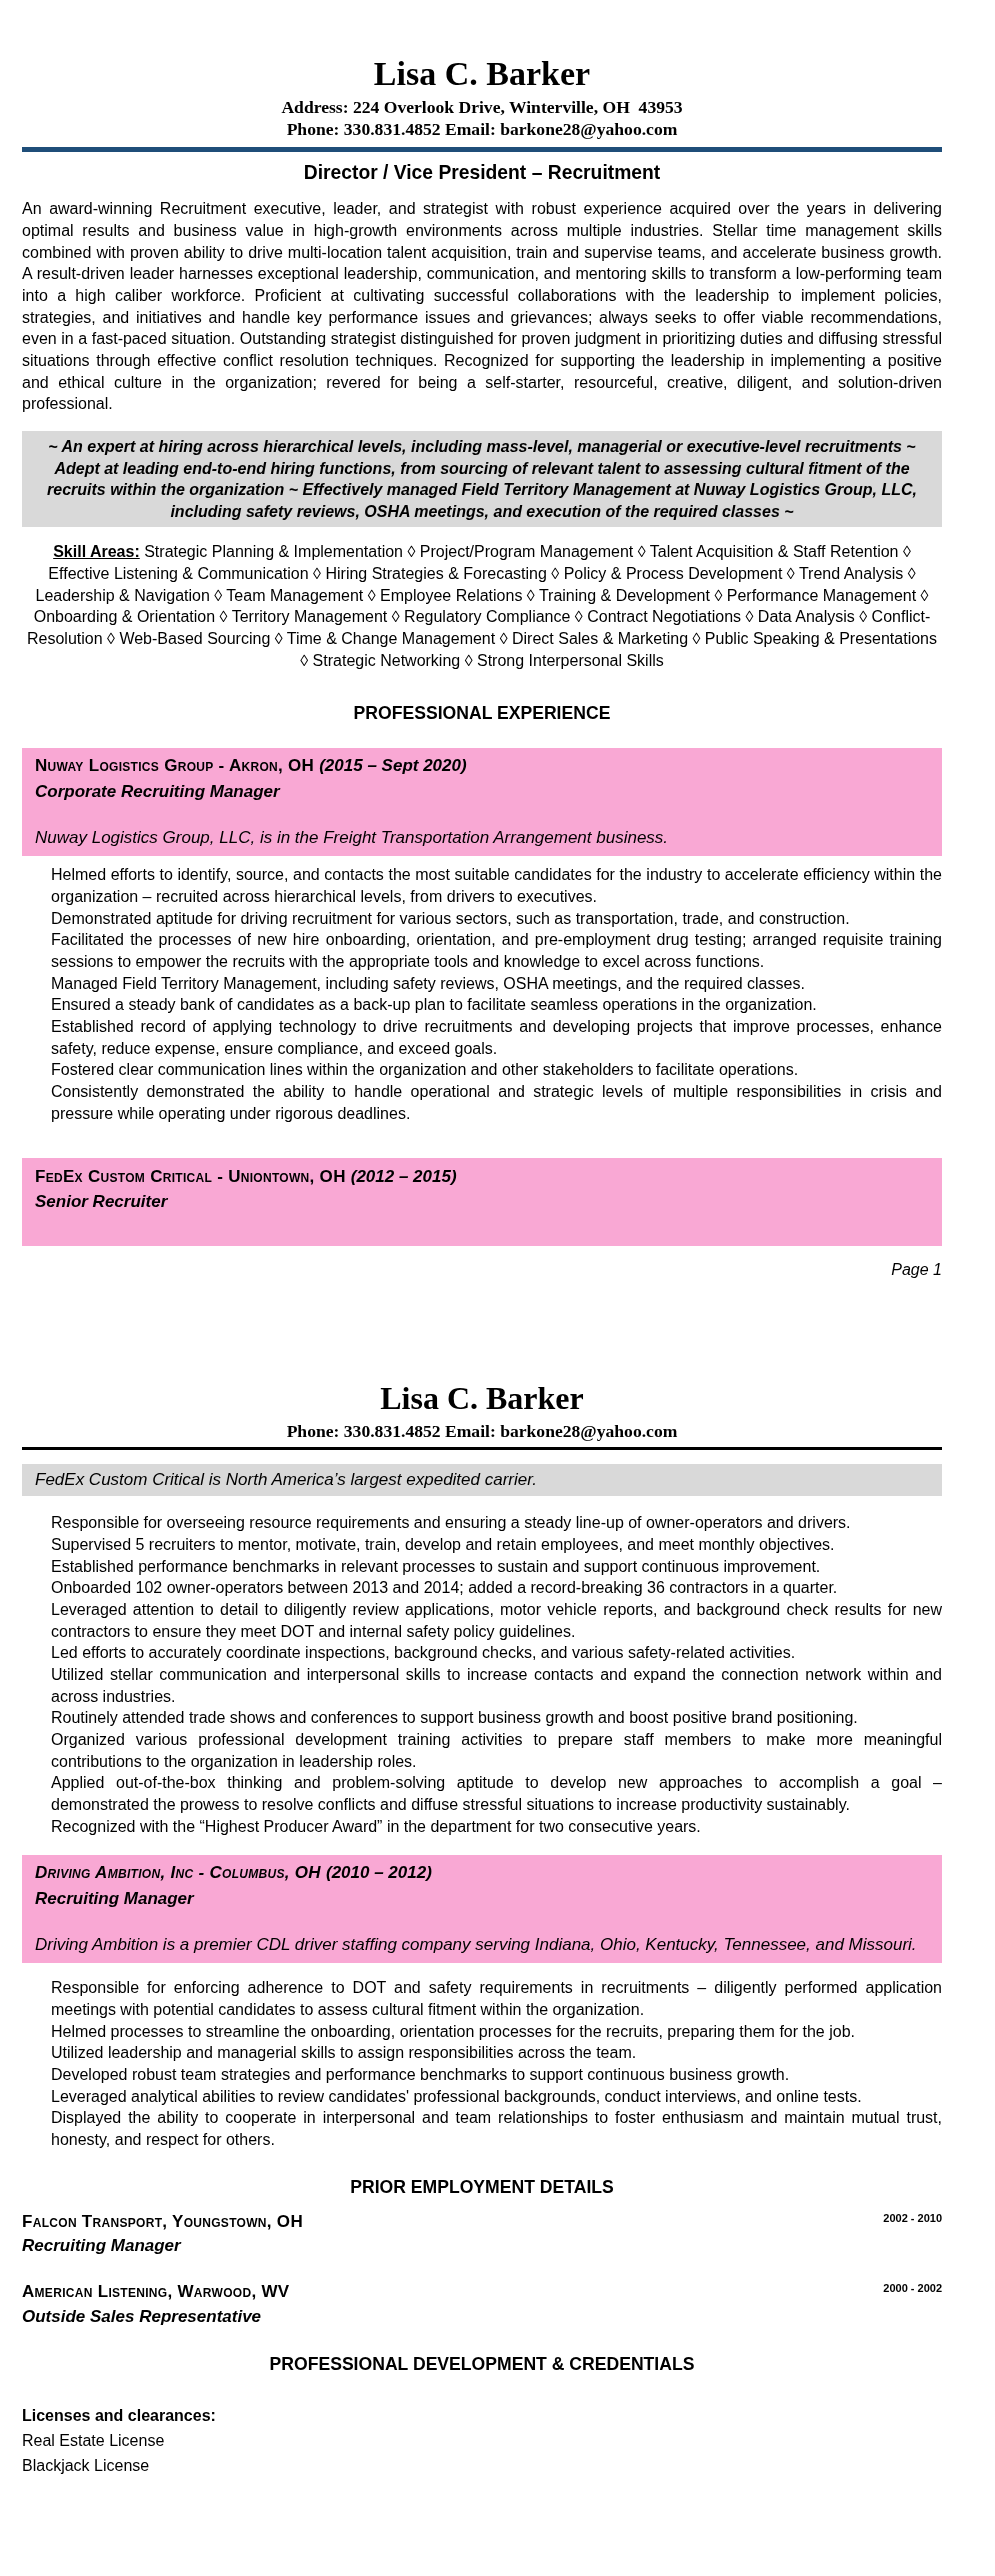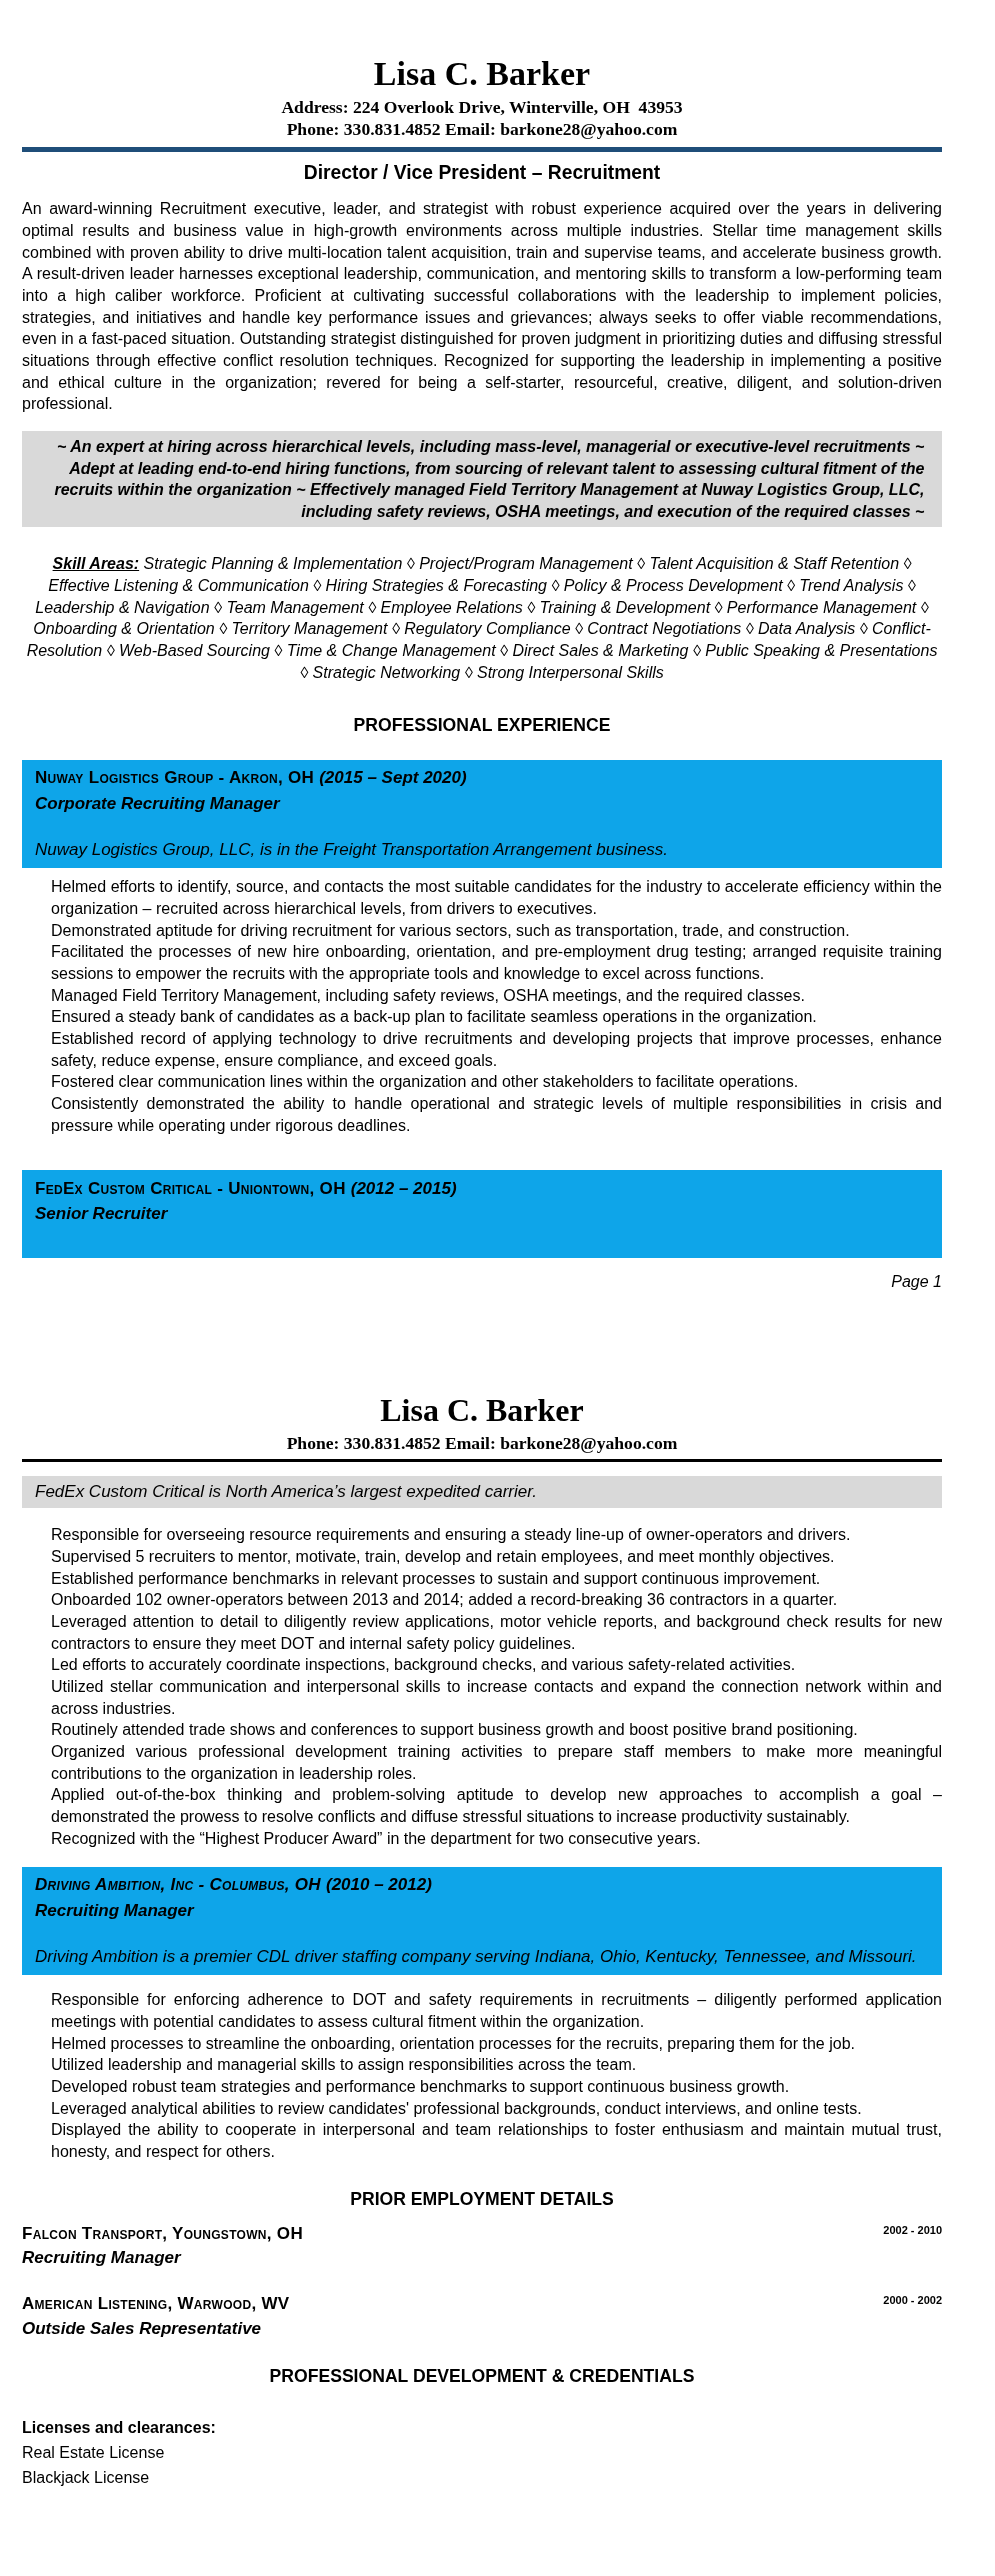--- a/index.html
+++ b/index.html
@@ -18,29 +18,29 @@
   .rule-navy { height: 4.7px; background: #1f4e79; margin-top: 7px; }
   .rule-black { height: 2.9px; background: #000000; margin-top: 5.9px; }
 
   .doc-title { text-align: center; font-weight: bold; font-size: 19.3px; margin-top: 10.5px; }
 
   .body-text { font-size: 16px; line-height: 1.355; }
   .summary { margin-top: 14px; text-align: justify; }
 
   .callout {
     background: #d9d9d9; font-weight: bold; font-style: italic;
-    text-align: right; padding: 4.7px 17.6px; margin-top: 16.4px;
+    text-align: center; padding: 4.7px 17.6px; margin-top: 16.4px;
   }
 
-  .skills { font-style: italic; text-align: center; margin-top: 26px; }
+  .skills { text-align: center; margin-top: 14px; }
   .skills-label { font-weight: bold; text-decoration: underline; }
 
   .section-heading { text-align: center; font-weight: bold; font-size: 17.6px; margin-top: 32px; }
 
-  .job-block { background: #0ea5e9; padding: 8.2px 13px; font-size: 17px; margin-top: 23.4px; }
+  .job-block { background: #f9a8d4; padding: 8.2px 13px; font-size: 17px; margin-top: 23.4px; }
   .company { font-weight: bold; font-variant: small-caps; letter-spacing: 0.3px; }
   .company.italic { font-style: italic; }
   .dates { font-weight: bold; font-style: italic; }
   .role { font-weight: bold; font-style: italic; margin-top: 5.9px; }
   .blurb { font-style: italic; margin-top: 26px; }
   .pad-bottom { padding-bottom: 34px; }
 
   .bullets { margin-top: 8.2px; padding-left: 29px; }
   .bullets p { margin: 0; text-align: justify; }
 

